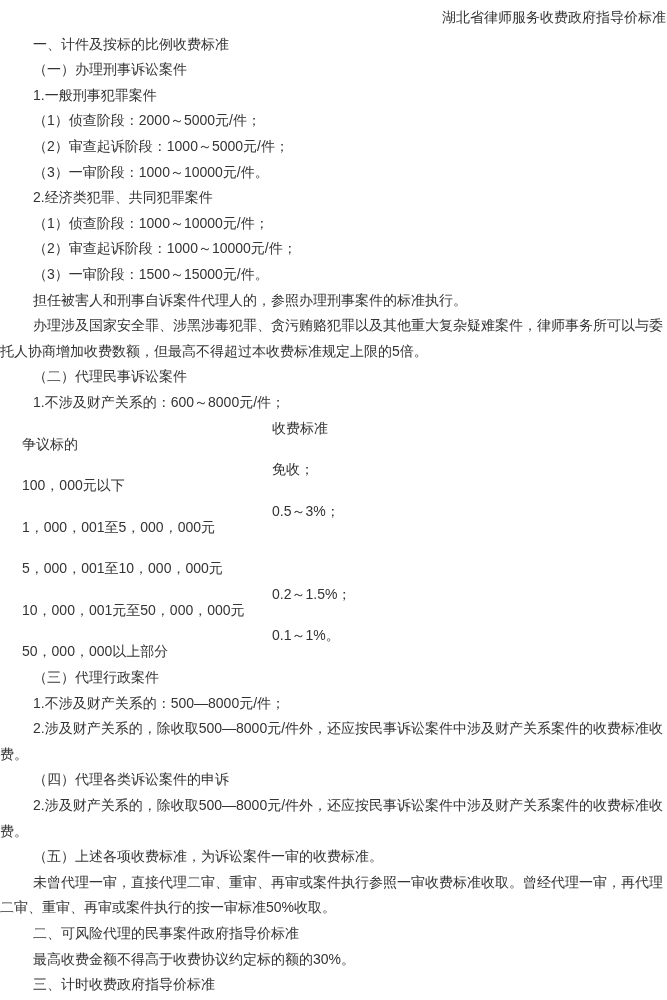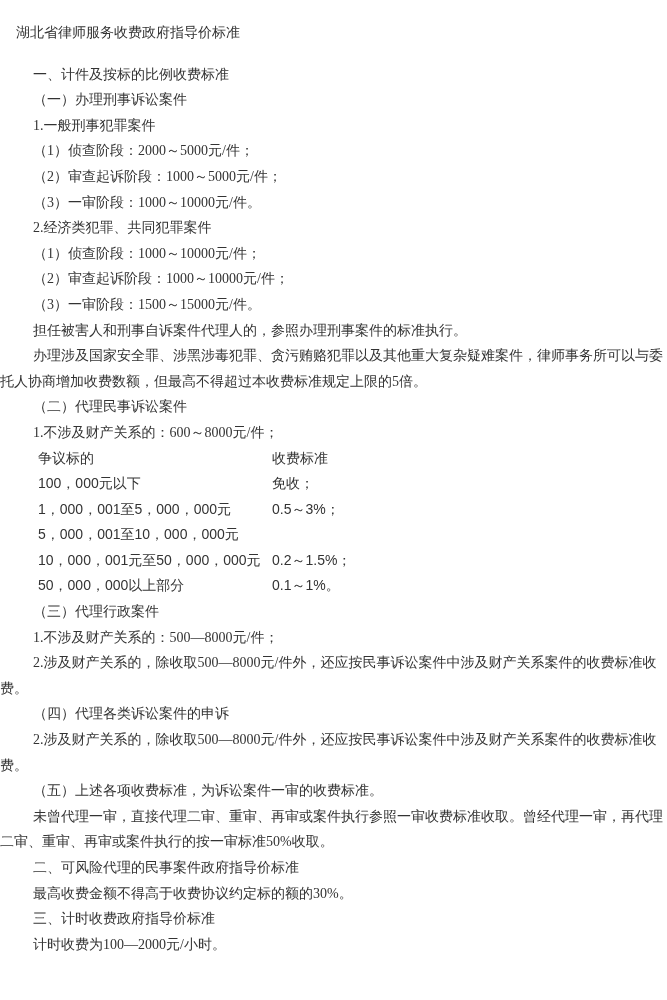--- a/index.html
+++ b/index.html
@@ -13,43 +13,43 @@
     overflow: hidden;
     box-sizing: border-box;
     padding-top: 4px;
     font-family: "Liberation Sans", "DejaVu Sans", sans-serif;
     font-size: 14px;
     line-height: 25.6px;
     color: #333333;
     background: #ffffff;
   }
   .title {
-    margin: 16px;
-    text-align: left;
+    margin: 1px;
+    text-align: right;
     font-weight: normal;
     font-size: 14px;
   }
   .para {
     margin: 0;
     text-indent: 33px;
     word-break: break-all;
-    font-family: Liberation Serif, serif;
   }
   .fee-table {
     width: 100%;
   }
   .fee-row {
     display: flex;
   }
   .fee-row .c1 {
     flex: 0 0 272px;
     width: 272px;
     box-sizing: border-box;
-    padding-left: 38px;
+    padding-left: 22px;
     white-space: nowrap;
+    margin-top: 16px;
   }
   .fee-row .c2 {
     flex: 1 1 auto;
     white-space: nowrap;
   }
 </style>
 </head>
 <body>
 
 <div class="doc">

